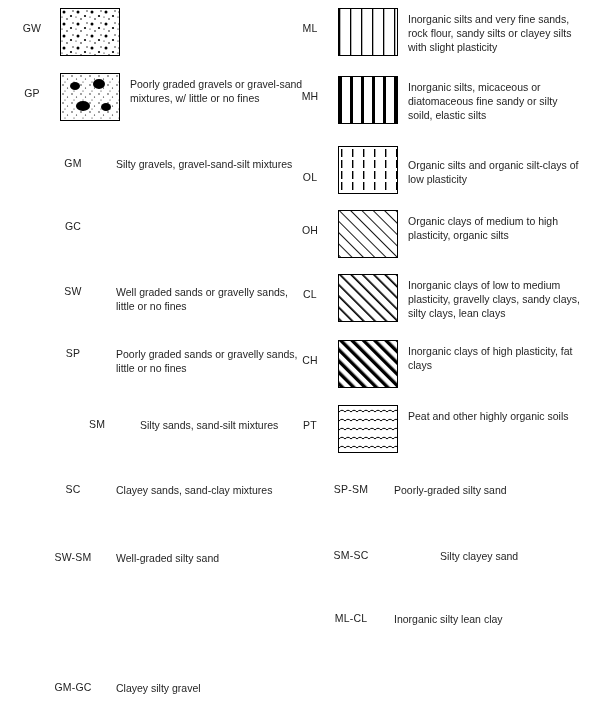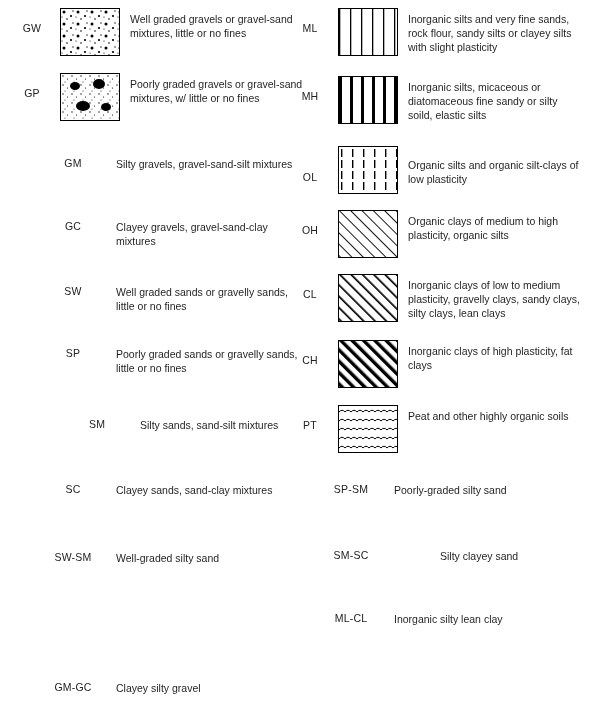--- a/index.html
+++ b/index.html
@@ -87,21 +87,20 @@
       <div class="row withswatch" style="top: 8px;">
         <div class="sym-code">GW</div>
         <div class="swatch-cell">
           <div class="swatch">
             <svg width="58" height="46" viewBox="0 0 58 46">
               <rect width="58" height="46" fill="#ffffff"></rect>
               <rect width="58" height="46" fill="url(#p-dots-coarse-sparse)"></rect>
             </svg>
           </div>
         </div>
-        <div class="desc">Well graded gravels or gravel-sand mixtures, little or no fines</div>
       </div>
       <div class="row withswatch" style="top: 73px;">
         <div class="sym-code">GP</div>
         <div class="swatch-cell">
           <div class="swatch">
             <svg width="58" height="46" viewBox="0 0 58 46">
               <rect width="58" height="46" fill="#ffffff"></rect>
               <rect width="58" height="46" fill="url(#p-dots-fine)"></rect>
               <ellipse cx="14" cy="12" rx="5" ry="4" fill="#000"></ellipse>
               <ellipse cx="38" cy="10" rx="6" ry="5" fill="#000"></ellipse>
@@ -111,21 +110,20 @@
           </div>
         </div>
         <div class="desc">Poorly graded gravels or gravel-sand mixtures, w/ little or no fines</div>
       </div>
       <div class="row noswatch" style="top: 155px;">
         <div class="sym-code">GM</div>
         <div class="desc">Silty gravels, gravel-sand-silt mixtures</div>
       </div>
       <div class="row noswatch" style="top: 218px;">
         <div class="sym-code">GC</div>
-        <div class="desc">Clayey gravels, gravel-sand-clay mixtures</div>
       </div>
       <div class="row noswatch" style="top: 283px;">
         <div class="sym-code">SW</div>
         <div class="desc">Well graded sands or gravelly sands, little or no fines</div>
       </div>
       <div class="row noswatch" style="top: 345px;">
         <div class="sym-code">SP</div>
         <div class="desc">Poorly graded sands or gravelly sands, little or no fines</div>
       </div>
       <div class="row noswatch" style="top: 416px; margin-left: 24px;">

